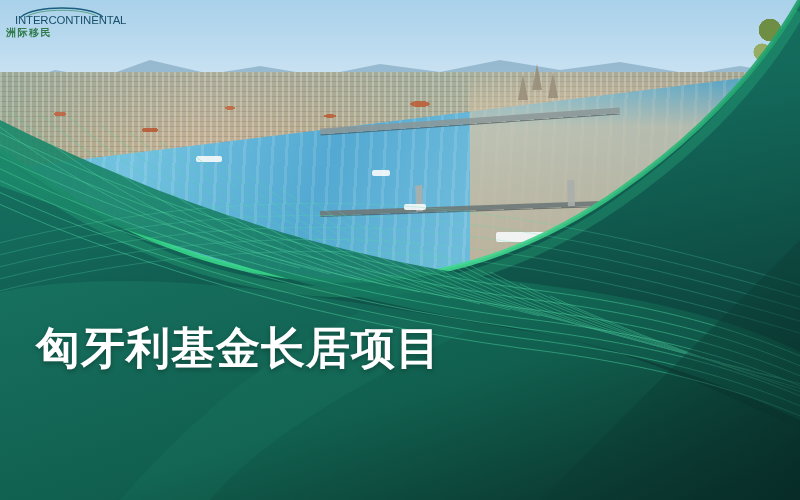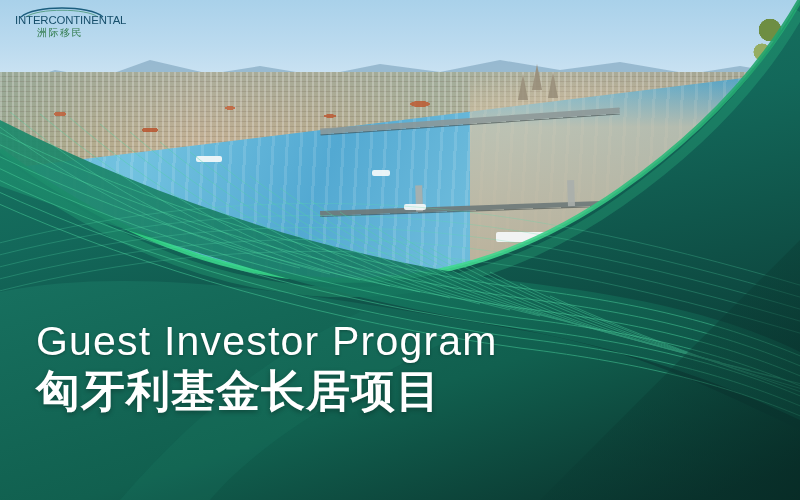--- a/index.html
+++ b/index.html
@@ -199,24 +199,24 @@
     color: #174f6b;
     font-size: 11.4px;
     font-weight: 400;
     letter-spacing: -0.15px;
     white-space: nowrap;
   }
   .logo-cn {
     position: absolute;
     left: 0; top: 22px;
     width: 108px;
-    text-align: center;
+    text-align: left;
     color: #2f7a4a;
     font-size: 10px;
-    font-weight: 400;
+    font-weight: 700;
     letter-spacing: 1.5px;
     white-space: nowrap;
     font-family: "DejaVu Sans", "Liberation Sans", sans-serif;
   }
 </style>
 </head>
 <body>
 
 <div id="banner">
 
@@ -349,17 +349,16 @@
   <div class="logo">
     <svg class="logo-arc" viewBox="0 0 84 14" width="84" height="14">
       <path d="M1,13 C14,1 70,1 83,13" fill="none" stroke="#1b5d7d" stroke-width="1.3"></path>
       <path d="M6,13 C18,4 66,4 78,13" fill="none" stroke="#3f8f6a" stroke-width="1" opacity="0.75"></path>
     </svg>
     <div class="logo-word">INTERCONTINENTAL</div>
     <div class="logo-cn">洲际移民</div>
   </div>
 
   <div class="headline-block">
-    <div class="headline-en">Guest Investor Program</div>
     <div class="headline-cn">匈牙利基金长居项目</div>
   </div>
 
 </div>
 
 </body></html>

